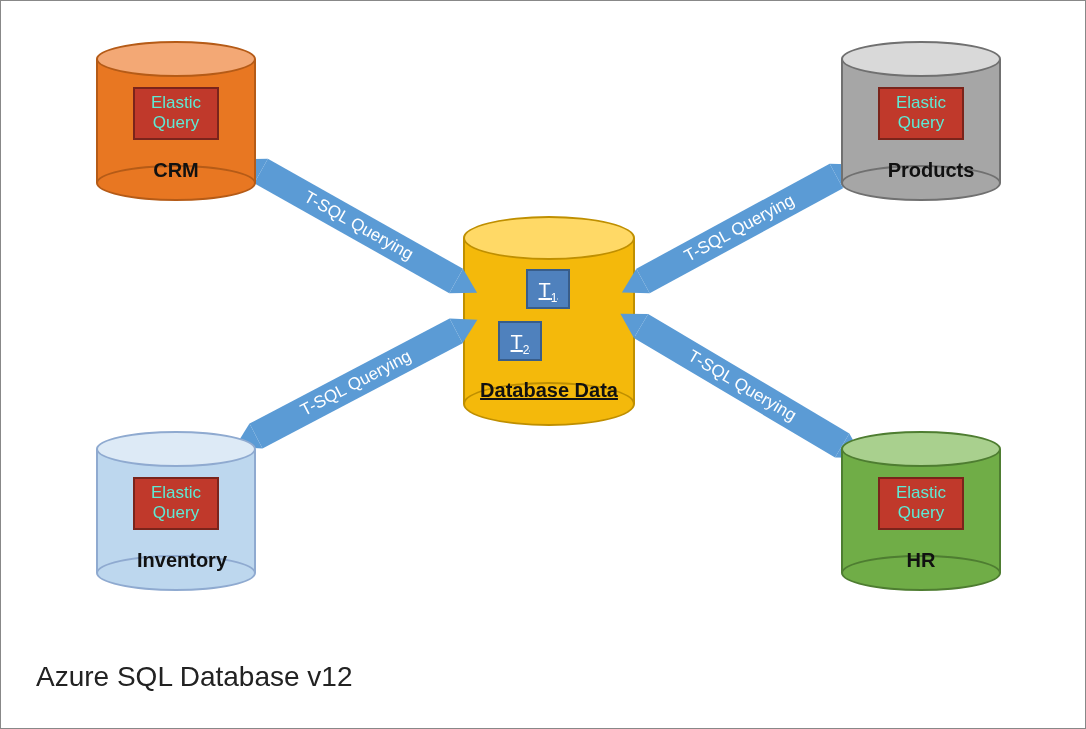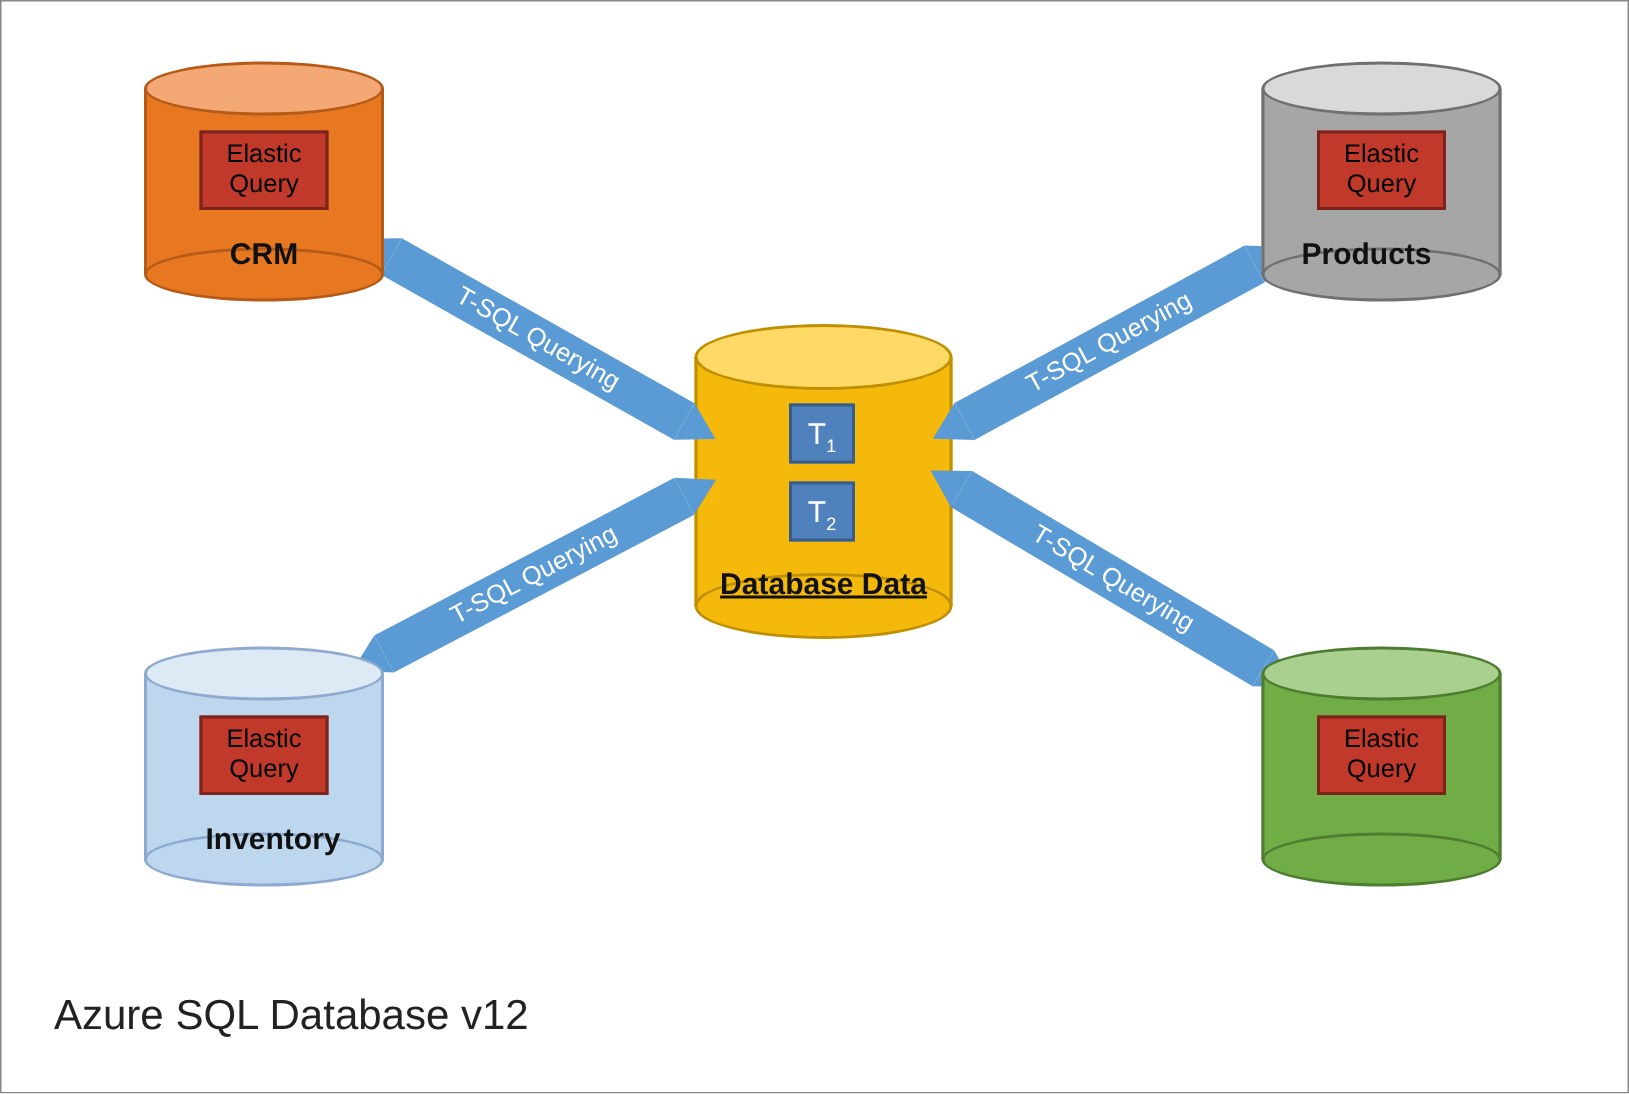--- a/index.html
+++ b/index.html
@@ -45,21 +45,21 @@
     position: absolute;
     width: 100%;
     border-radius: 50%;
     left: 0;
     border: 2px solid;
   }
   .badge {
     position: absolute;
     background: #c0392b;
     border: 2px solid #7a241b;
-    color: #000000;
+    color: #5eead4;
     font-size: 17px;
     text-align: center;
     line-height: 1.2;
     padding: 4px 6px;
     width: 86px;
   }
   .db-label {
     position: absolute;
     font-weight: bold;
     color: #111;
@@ -77,41 +77,42 @@
   .table-box {
     position: absolute;
     background: #4f81bd;
     border: 2px solid #385d8a;
     color: #fff;
     font-size: 20px;
     text-align: center;
     width: 44px;
     height: 40px;
     line-height: 38px;
+    text-decoration: underline;
   }
   .table-box sub { font-size: 12px; }
   .arrow-label {
     fill: #fff;
     font-size: 17px;
     font-family: 'Segoe UI', Arial, sans-serif;
   }
   svg.arrow { position: absolute; overflow: visible; }
 </style>
 </head>
 <body>
 
 <div class="frame">
 
   <div class="cylinder" style="left:462px; top:215px; width:172px; height:210px;">
     <div class="cyl-side" style="top:22px; height:166px; background:#f4b90b; border-color:#bf8f00;"></div>
     <div class="cyl-bottom" style="top:166px; height:44px; background:#f4b90b; border-color:#bf8f00;"></div>
     <div class="cyl-top" style="height:44px; background:#ffd966; border-color:#bf8f00;"></div>
   </div>
   <div class="table-box" style="left:525px; top:268px;">T<sub>1</sub></div>
-  <div class="table-box" style="left:525px; top:320px;">T<sub>2</sub></div>
+  <div class="table-box" style="left:497px; top:320px;">T<sub>2</sub></div>
   <div class="center-label" style="left:472px; top:378px; width:152px;">Database Data</div>
 
   <svg class="arrow" style="left:0; top:0; width:1086px; height:729px;">
     <defs>
       <path id="p-nw" d="M 260 170 L 455 280"></path>
     </defs>
     <g transform="translate(260,170) rotate(29.4)">
       <polygon points="0,-14 0,14 -24,0" fill="#5b9bd5"></polygon>
       <rect x="0" y="-14" width="224" height="28" fill="#5b9bd5"></rect>
       <polygon points="224,-14 224,14 248,0" fill="#5b9bd5"></polygon>
@@ -162,31 +163,32 @@
   </div>
   <div class="badge" style="left:132px; top:86px;">Elastic Query</div>
   <div class="db-label" style="left:95px; top:158px; width:160px;">CRM</div>
 
   <div class="cylinder" style="left:840px; top:40px; width:160px; height:160px;">
     <div class="cyl-side" style="top:18px; height:124px; background:#a6a6a6; border-color:#707070;"></div>
     <div class="cyl-bottom" style="top:124px; height:36px; background:#a6a6a6; border-color:#707070;"></div>
     <div class="cyl-top" style="height:36px; background:#d9d9d9; border-color:#707070;"></div>
   </div>
   <div class="badge" style="left:877px; top:86px;">Elastic Query</div>
-  <div class="db-label" style="left:840px; top:158px; width:140px;">Products</div>
+  <div class="db-label" style="left:860px; top:158px; width:140px;">Products</div>
 
   <div class="cylinder" style="left:95px; top:430px; width:160px; height:160px;">
     <div class="cyl-side" style="top:18px; height:124px; background:#bdd7ee; border-color:#8faad0;"></div>
     <div class="cyl-bottom" style="top:124px; height:36px; background:#bdd7ee; border-color:#8faad0;"></div>
     <div class="cyl-top" style="height:36px; background:#ddeaf6; border-color:#8faad0;"></div>
   </div>
   <div class="badge" style="left:132px; top:476px;">Elastic Query</div>
   <div class="db-label" style="left:95px; top:548px; width:172px;">Inventory</div>
 
   <div class="cylinder" style="left:840px; top:430px; width:160px; height:160px;">
     <div class="cyl-side" style="top:18px; height:124px; background:#70ad47; border-color:#4e7d31;"></div>
     <div class="cyl-bottom" style="top:124px; height:36px; background:#70ad47; border-color:#4e7d31;"></div>
     <div class="cyl-top" style="height:36px; background:#a9d08e; border-color:#4e7d31;"></div>
   </div>
   <div class="badge" style="left:877px; top:476px;">Elastic Query</div>
+  <div class="db-label" style="left:840px; top:548px; width:160px;">HR</div>
 
   <div class="caption">Azure SQL Database v12</div>
 </div>
 
 </body></html>

